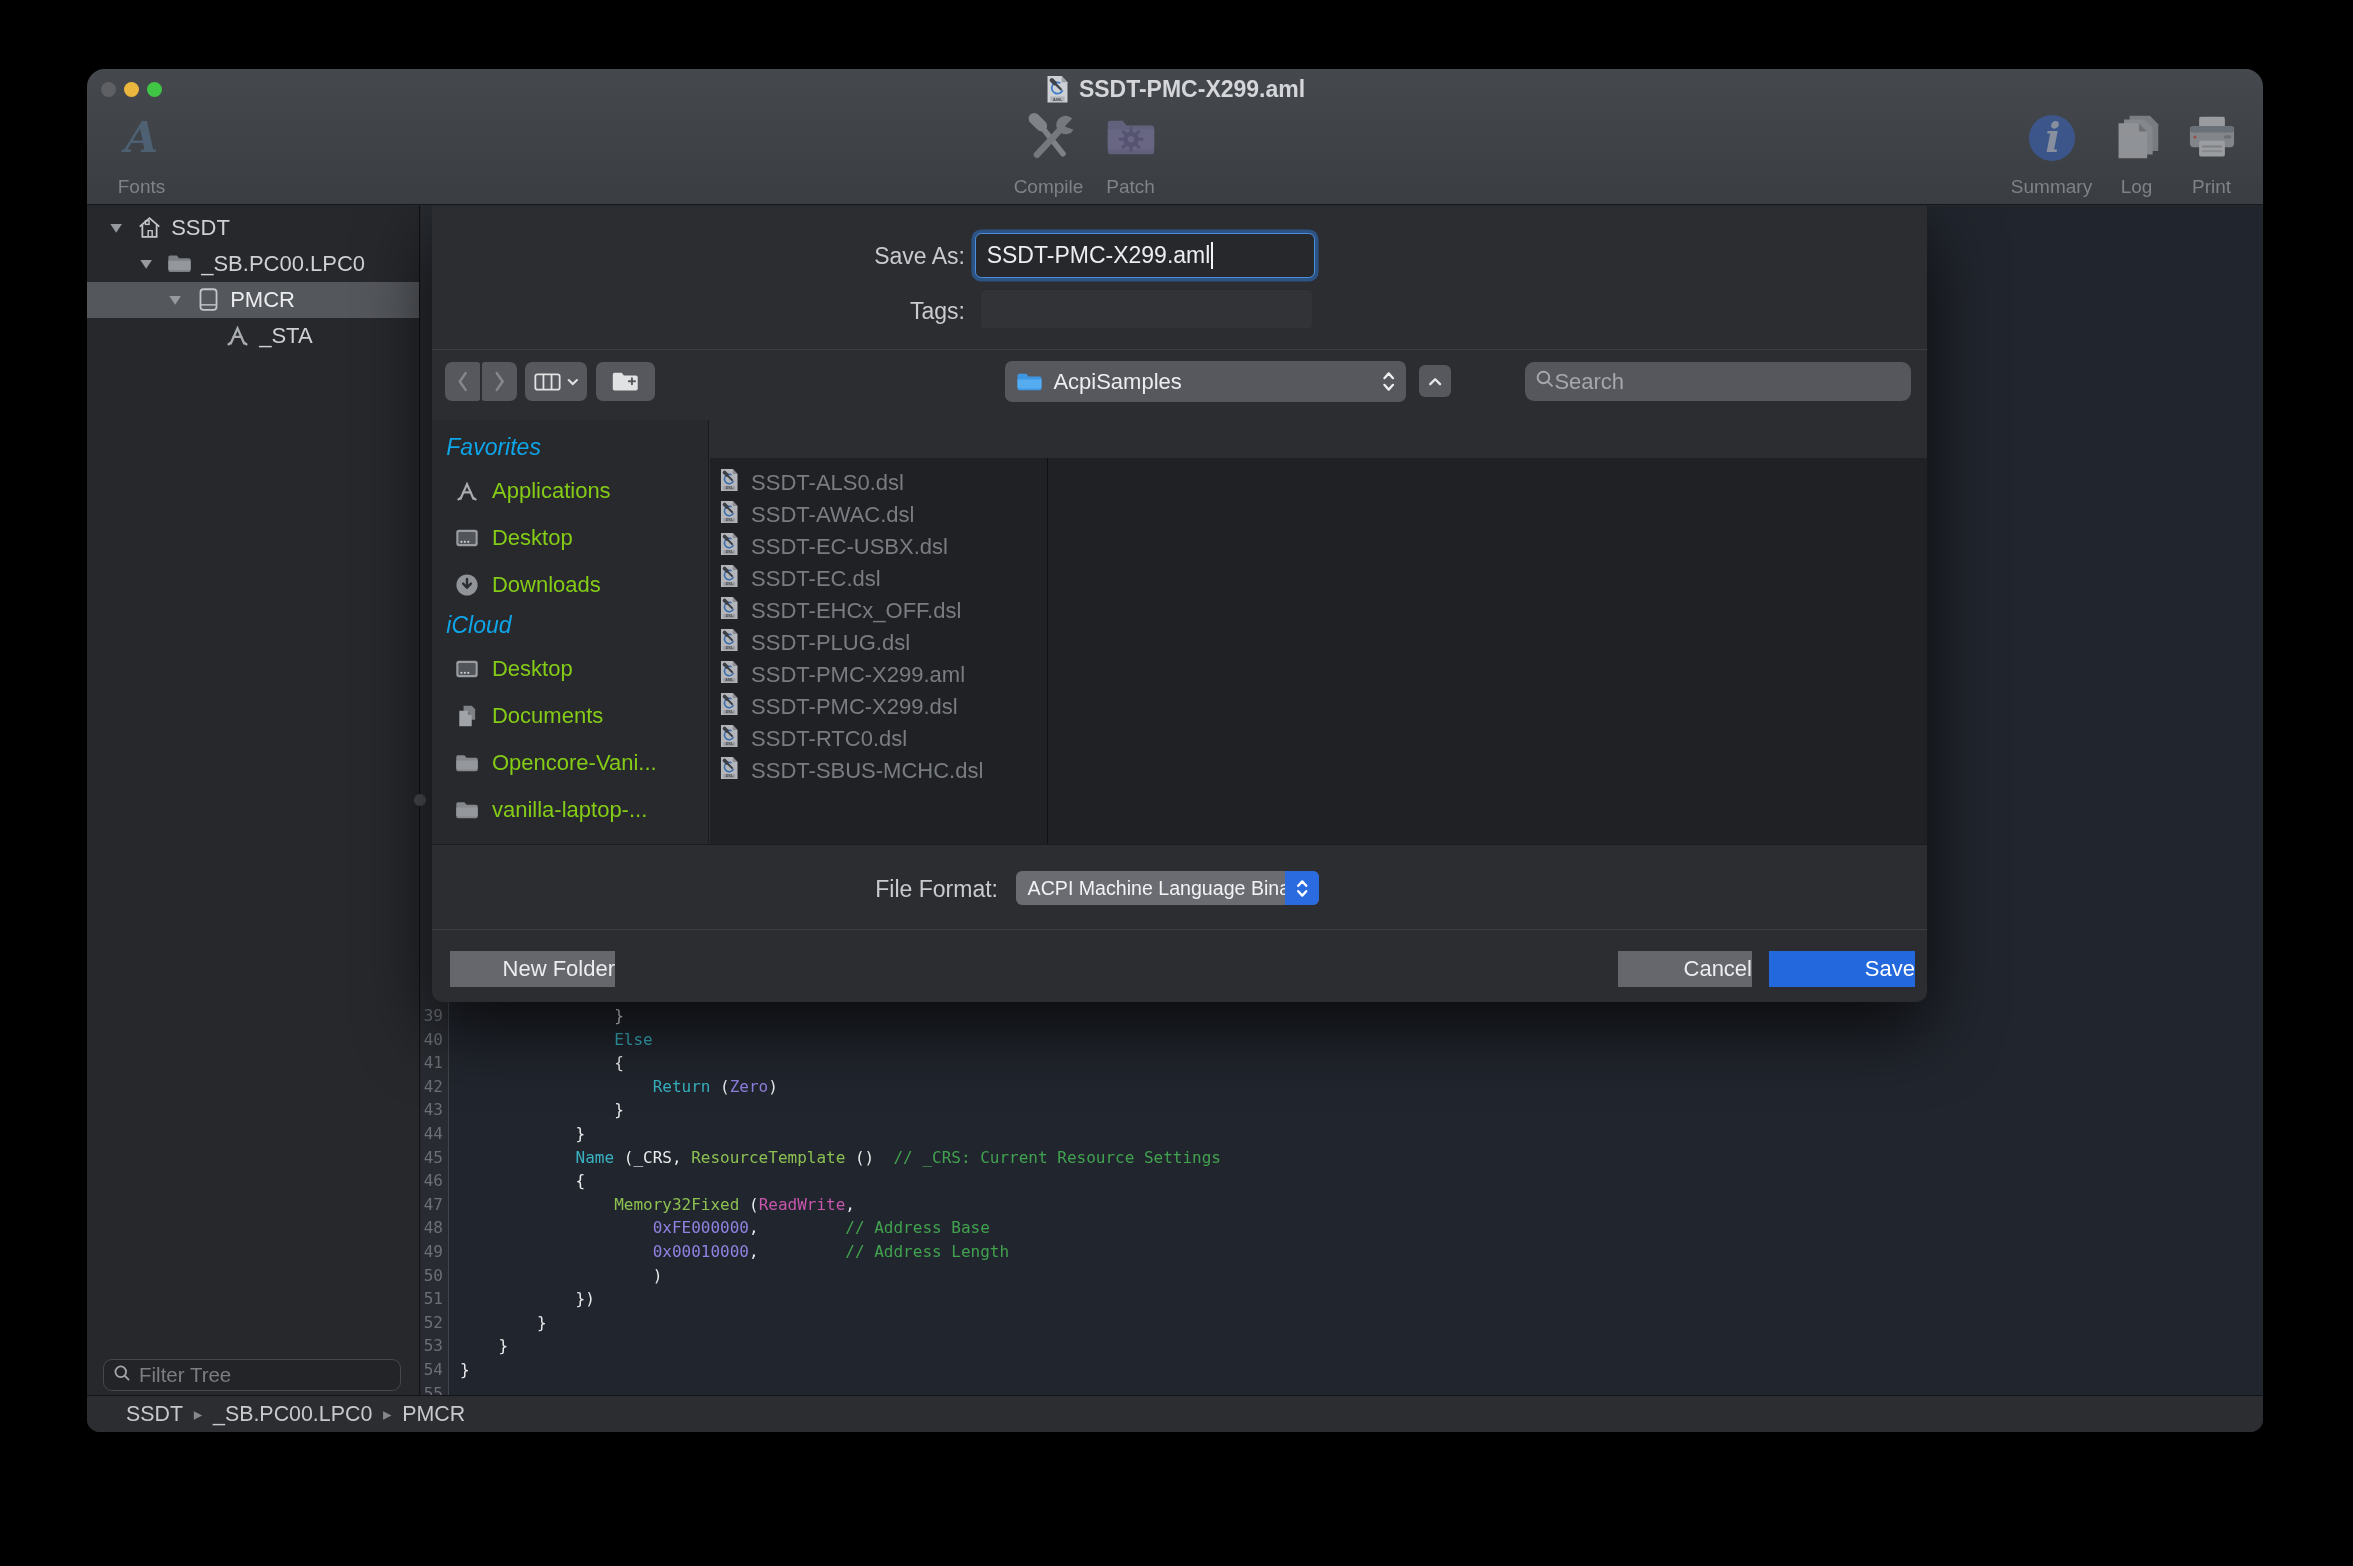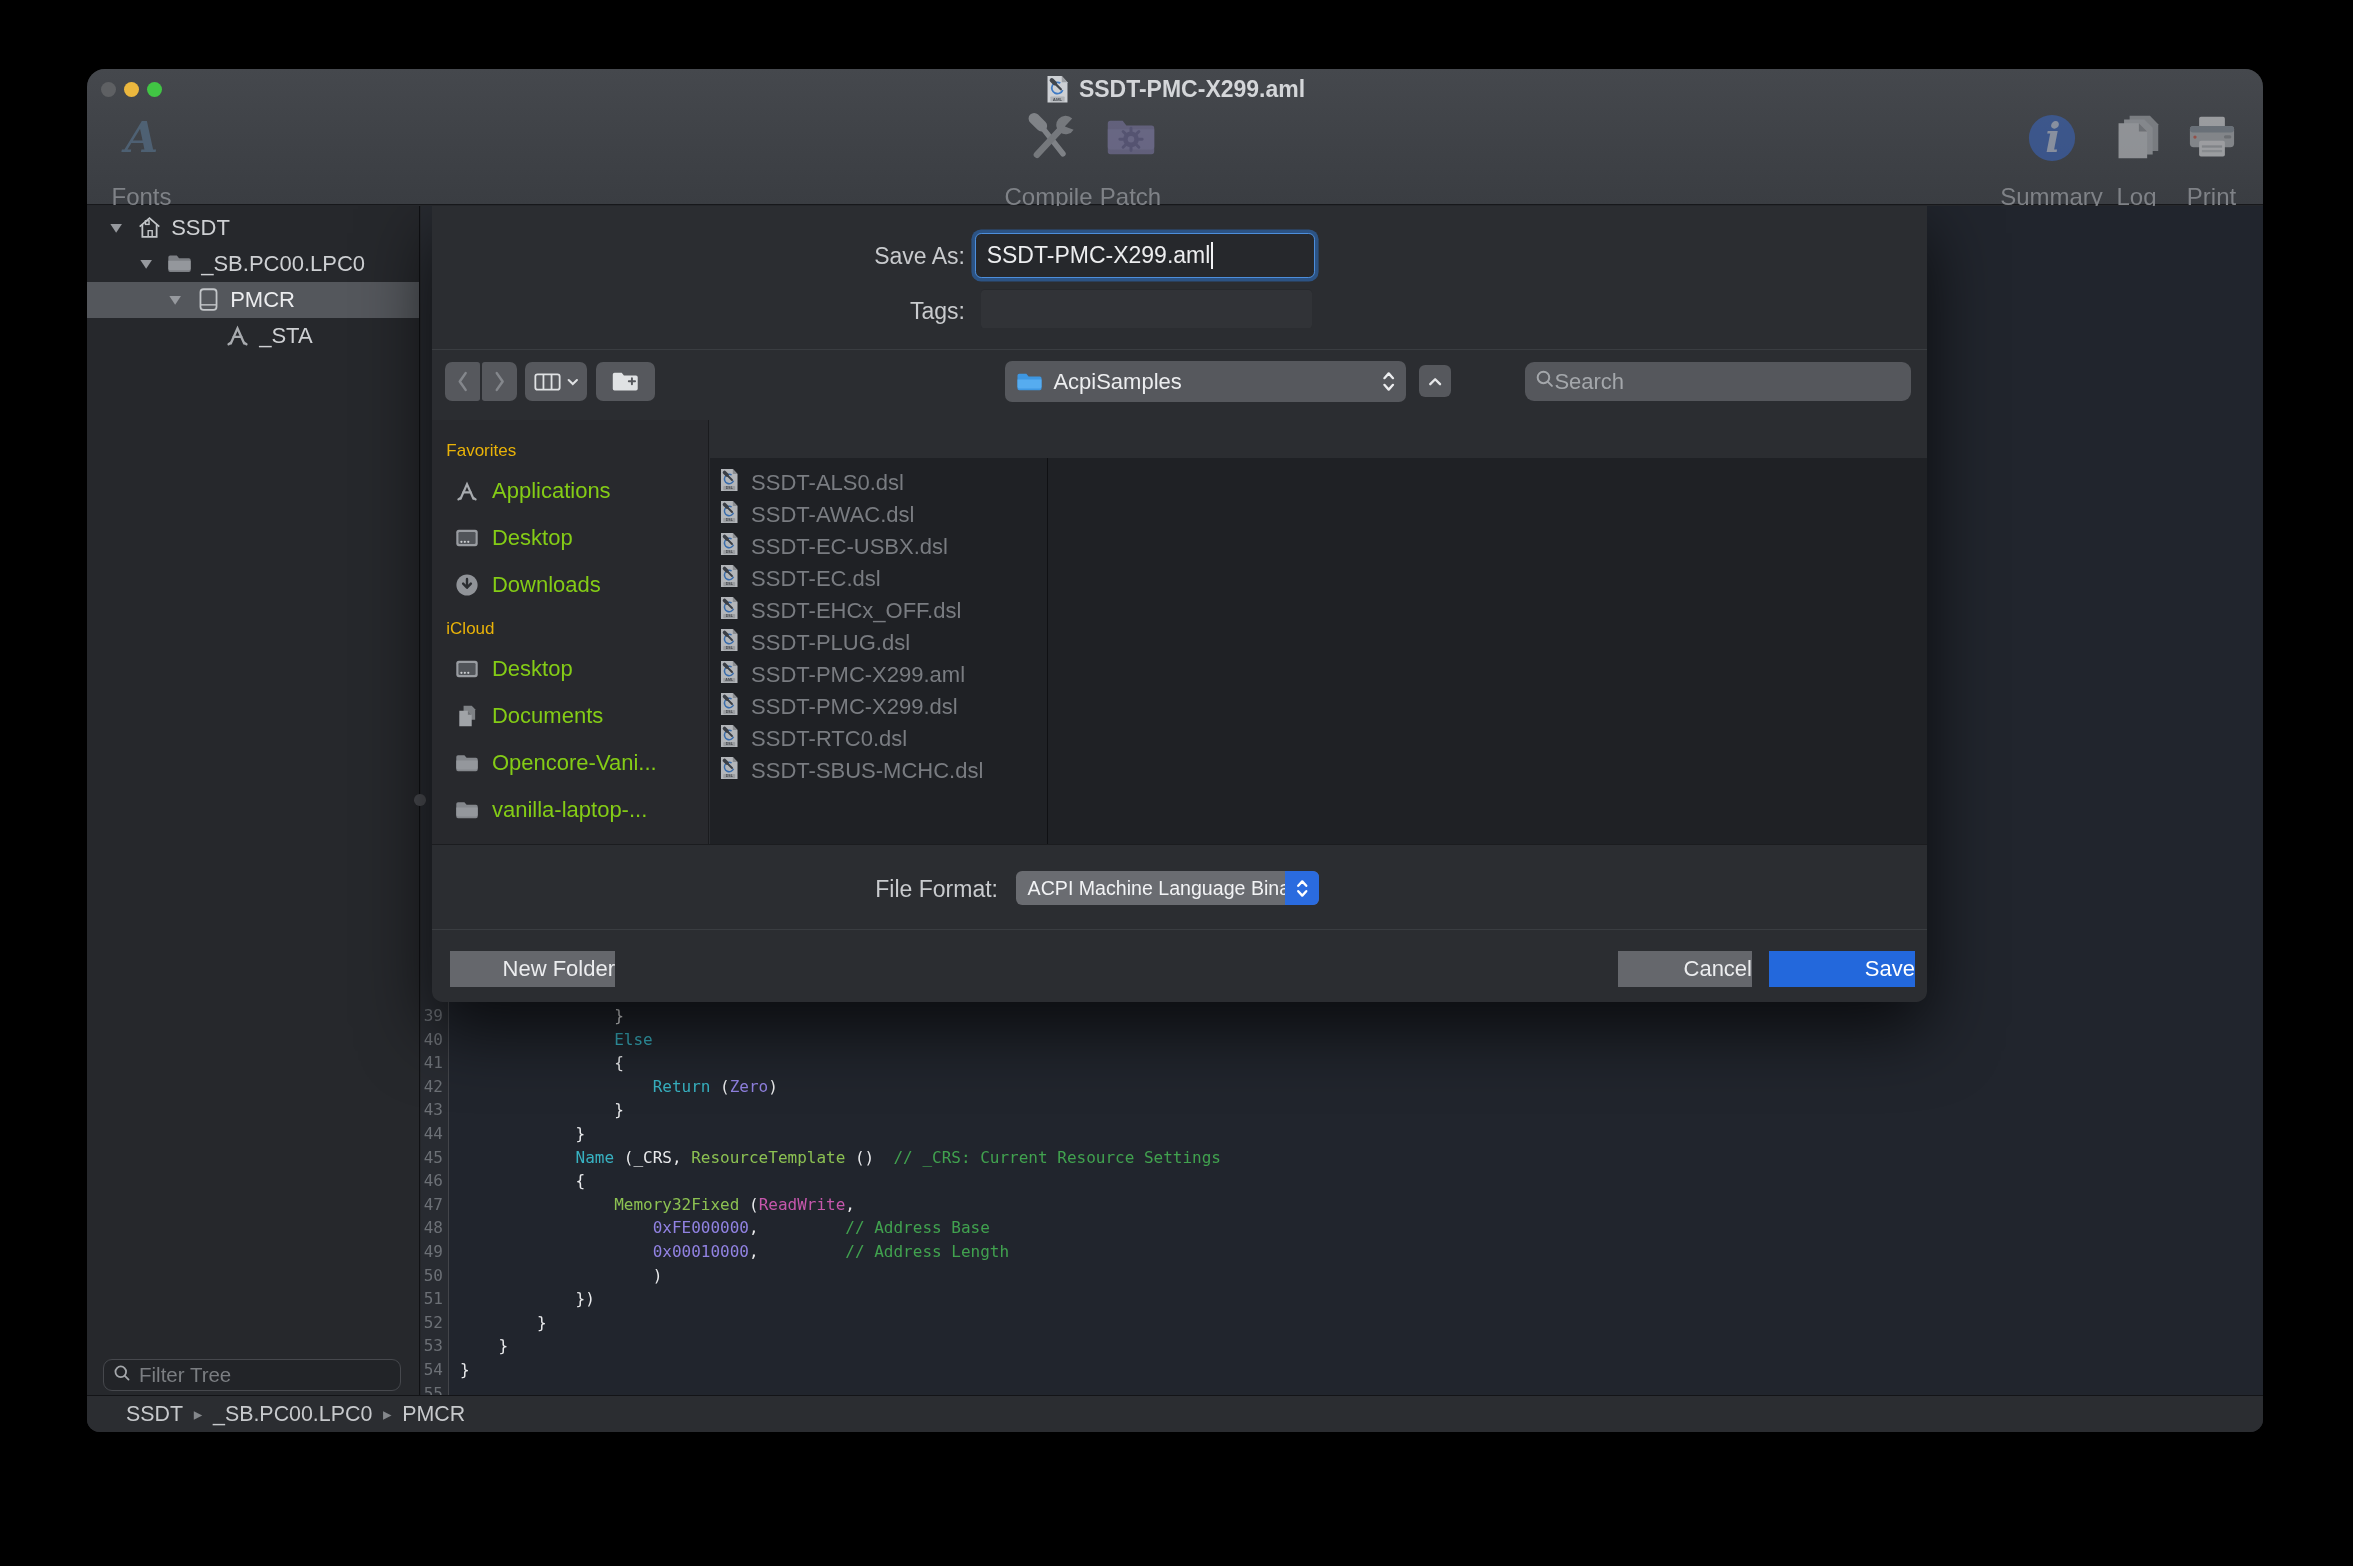--- a/index.html
+++ b/index.html
@@ -16,21 +16,21 @@
     background:linear-gradient(#45484D,#3A3D42); border-bottom:0.9px solid #17181B; }
   .traffic { position:absolute; top:12.5px; left:14.3px; display:flex; gap:8px; }
   .light { width:15px; height:15px; border-radius:50%; }
   .l-close { background:#5E6063; } .l-min { background:#EBB73E; } .l-zoom { background:#41C544; }
   .title { position:absolute; top:6.2px; left:0; right:0; height:28.5px; display:flex;
     justify-content:center; align-items:center; gap:9px;
     font-size:23px; font-weight:700; color:#D4D6D9; }
   .title-icon svg { width:25px; height:28.5px; display:block; }
   .tb-item { position:absolute; width:125px; top:39px; text-align:center; }
   .tb-icon { height:59px; display:flex; align-items:center; justify-content:center; opacity:.55; }
-  .tb-label { margin-top:16px; font-size:24px; color:#7F8287; }
+  .tb-label { margin-top:9px; font-size:19px; color:#7F8287; }
 
   
   .main { position:absolute; top:137px; bottom:37px; left:0; right:0; overflow:hidden; }
 
   .treepanel { position:absolute; left:0; top:0; bottom:0; width:333px;
     background:#26282C; border-right:0.9px solid #101114; }
   .tree-row { height:36px; display:flex; align-items:center; gap:7.1px;
     font-size:22px; color:#CED0D3; white-space:nowrap; }
   .tree-row.selected { background:#54575C; color:#ECEDEF; }
   .tree-row .disc { width:18px; display:flex; } .tree-row .disc svg { width:14.3px; height:11.6px; }
@@ -82,21 +82,21 @@
     padding:0 9.8px; font-size:22px; color:#A4A7AB; }
   .search-field svg { width:19.6px; height:19.6px; }
 
   .today-header { position:absolute; left:278px; right:0; top:214px; height:37px;
     background:#27292D; border-top:0.9px solid #3B3D41; border-bottom:0.9px solid #3B3D41;
     display:flex; align-items:center; padding-left:10.7px;
     font-size:21.4px; font-weight:700; color:#D0D2D5; }
   .sb { position:absolute; left:0; top:214px; width:277px; height:424px;
     background:#28292D; border-right:0.9px solid #1A1B1E; padding-top:10.7px; overflow:hidden; }
   .sb-title { height:37px; display:flex; align-items:flex-end; padding:0 0 7.1px 14.3px;
-    font-size:17px; color:#eab308; }
+    font-size:23px; color:#0ea5e9;font-style:italic; }
   .sb-item { height:47px; display:flex; align-items:center; gap:11.6px; padding-left:21.4px;
     font-size:22px; color:#84cc16; white-space:nowrap; overflow:hidden; }
   .sb-item .sicon { width:27px; display:flex; justify-content:center; }
   .sb-item svg { width:24px; height:24px; }
   .filelist { position:absolute; left:278px; right:0; top:252px; height:386px; background:#1F2125; }
   .coldiv { position:absolute; left:337px; top:0; bottom:0; width:0.9px; background:#0F1013; }
   .file-row { height:32px; display:flex; align-items:center; gap:11.6px; padding-left:9px;
     font-size:22px; color:#797C81; width:337px; white-space:nowrap; overflow:hidden; }
   .file-row svg { width:20.5px; height:24px; opacity:.85; }
   .browser-bottom { position:absolute; left:0; right:0; top:638px; height:0.9px; background:#1B1C1F; }

